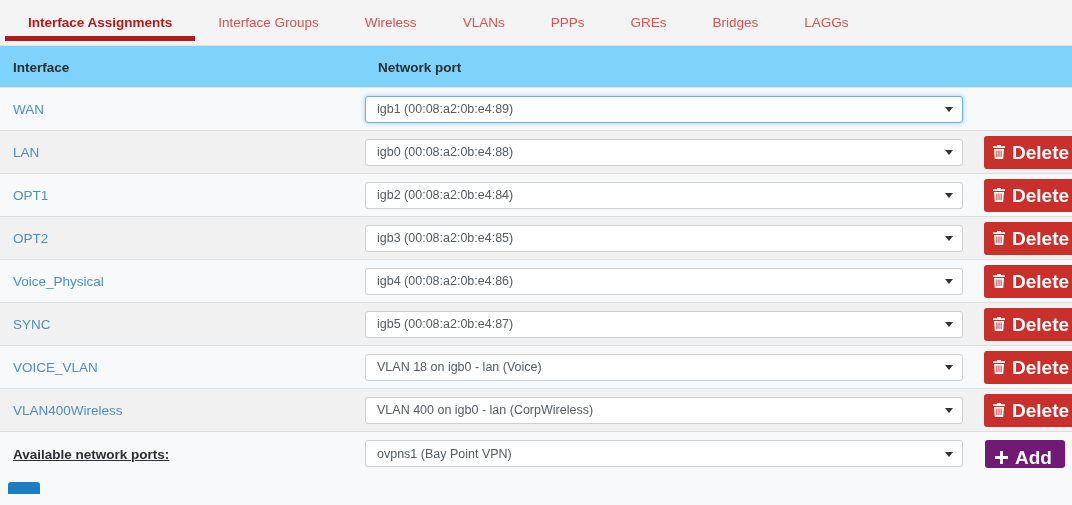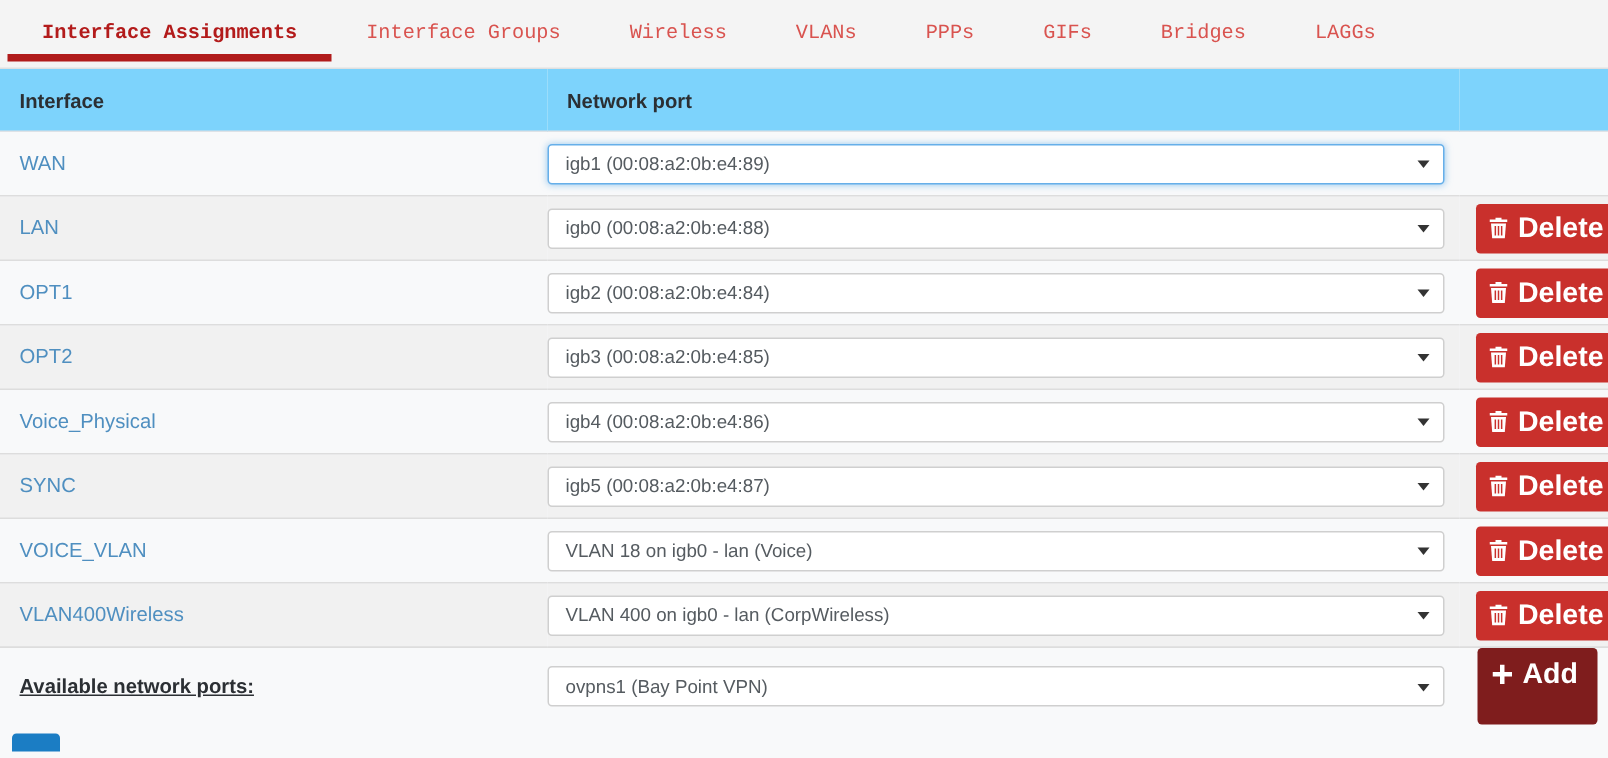--- a/index.html
+++ b/index.html
@@ -25,21 +25,20 @@
   .tab {
     position: relative;
     padding: 13px 23px 0 23px;
     font-size: 13.5px;
     color: #d9534f;
     line-height: 20px;
     height: 46px;
     cursor: pointer;
     white-space: nowrap;
     background: transparent;
-    font-family: Liberation Mono, monospace;
   }
   .tab.active {
     color: #b31b1b;
     font-weight: bold;
   }
   .tab.active::after {
     content: "";
     position: absolute;
     left: 0; right: 0;
     bottom: 5px;
@@ -133,22 +132,22 @@
     cursor: pointer;
     line-height: 1;
     font-family: "Liberation Sans", sans-serif;
   }
   .btn-delete {
     background: #c9302c;
     padding: 7px 11px 7px 9px;
     margin-left: 11px;
   }
   .btn-add {
-    background: #7f1d1d;
-    padding: 8px 13px 24px 10px;
+    background: #701a75;
+    padding: 8px 13px 1px 10px;
     margin-left: 12px;
   }
   .btn-save {
     background: #1b7dc4;
     padding: 8px 16px;
     margin: 6px 0 0 8px;
     border-radius: 3px;
   }
 
   svg.ic { display: block; }
@@ -177,21 +176,21 @@
 </style>
 </head>
 <body>
 
 <div class="tabbar" id="tabbar">
     <div class="tab active">Interface Assignments</div>
     <div class="tab">Interface Groups</div>
     <div class="tab">Wireless</div>
     <div class="tab">VLANs</div>
     <div class="tab">PPPs</div>
-    <div class="tab">GIFs</div>
+    <div class="tab">GREs</div>
     <div class="tab">Bridges</div>
     <div class="tab">LAGGs</div>
   </div>
 
 <div class="panel">
   <table class="tbl">
     <thead>
       <tr>
         <th class="col-iface">Interface</th>
         <th class="col-port">Network port</th>

